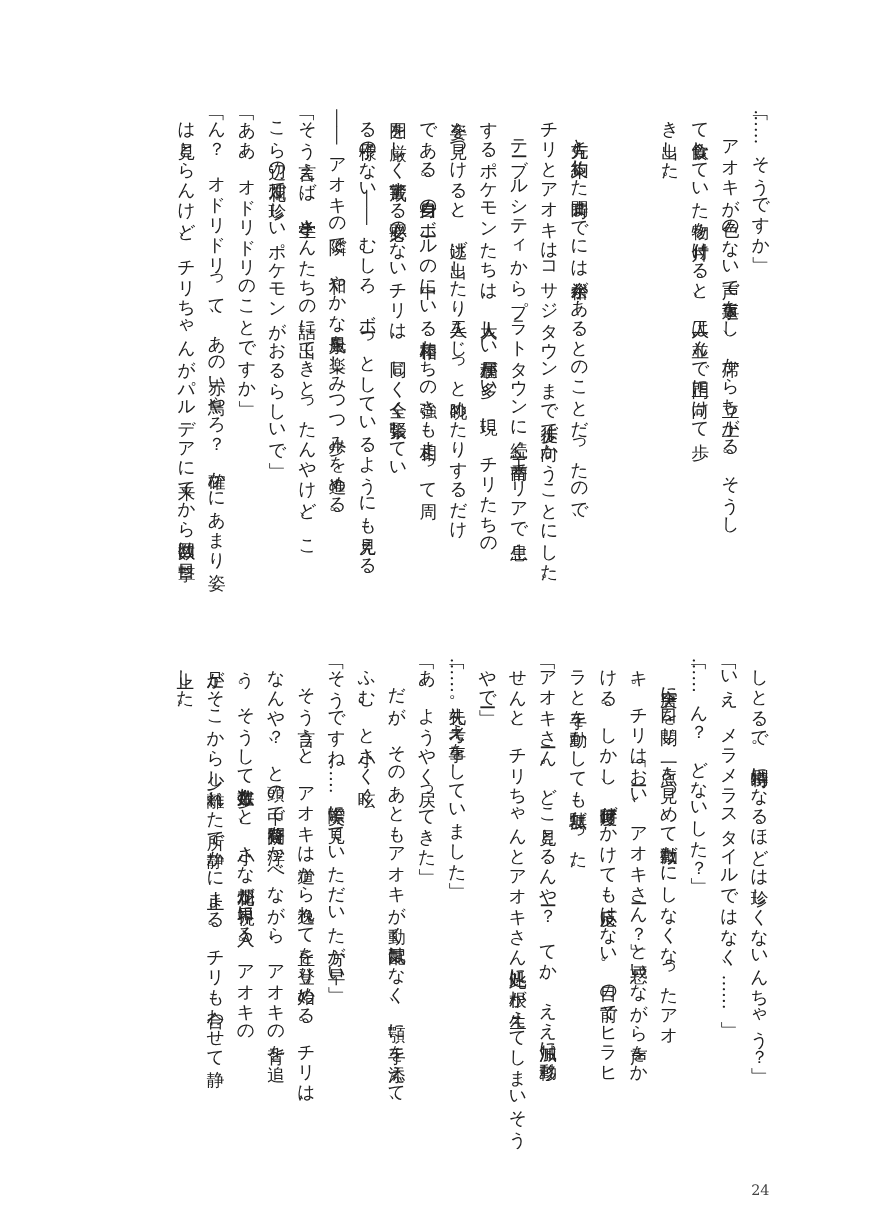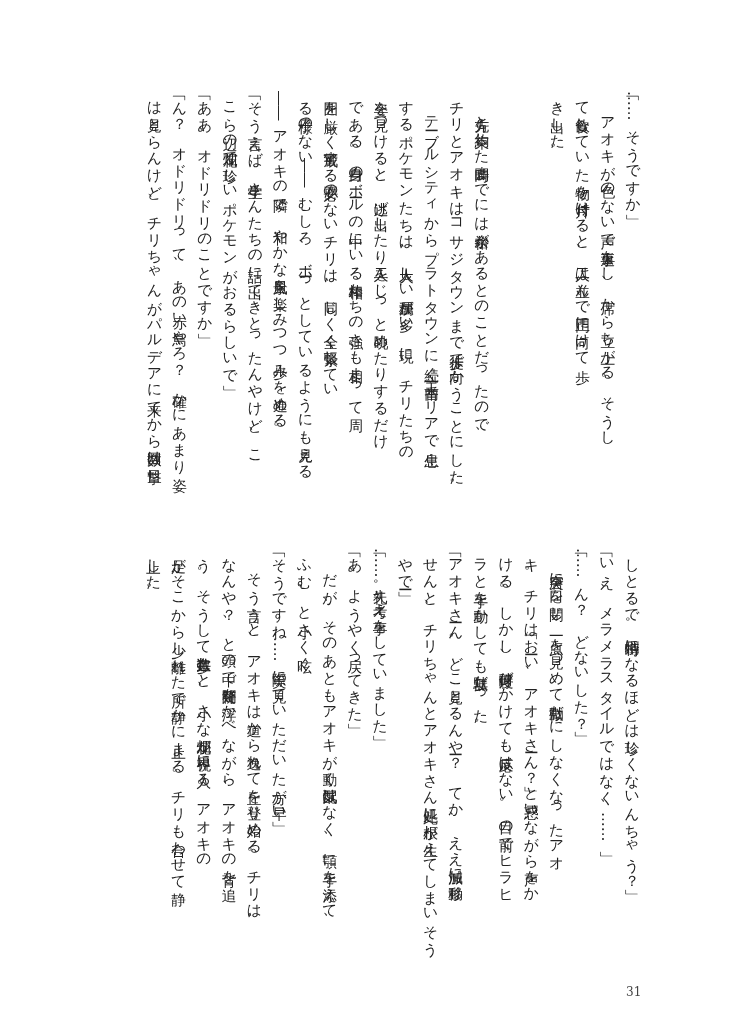--- a/index.html
+++ b/index.html
@@ -90,15 +90,15 @@
     <div class="line">　だが、そのあともアオキが動く気配はなく、顎に手を添えて、</div>
     <div class="line">ふむ、と小さく呟く。</div>
     <div class="line">「そうですね……実際に見ていただいた方が早い」</div>
     <div class="line">　そう言うと、アオキは道から逸れて丘を登り始める。チリは、</div>
     <div class="line">なんや？、と頭の中で疑問符を浮かべながら、アオキの背を追</div>
     <div class="line">う。そうして数歩進むと、小さな花畑が視界に入る。アオキの</div>
     <div class="line">足がそこから少し離れた所で静かに止まる。チリも合わせて静</div>
     <div class="line">止した。</div>
   </div>
 
-  <div class="page-number">31</div>
+  <div class="page-number">24</div>
 
 </div>
 
 </body></html>

